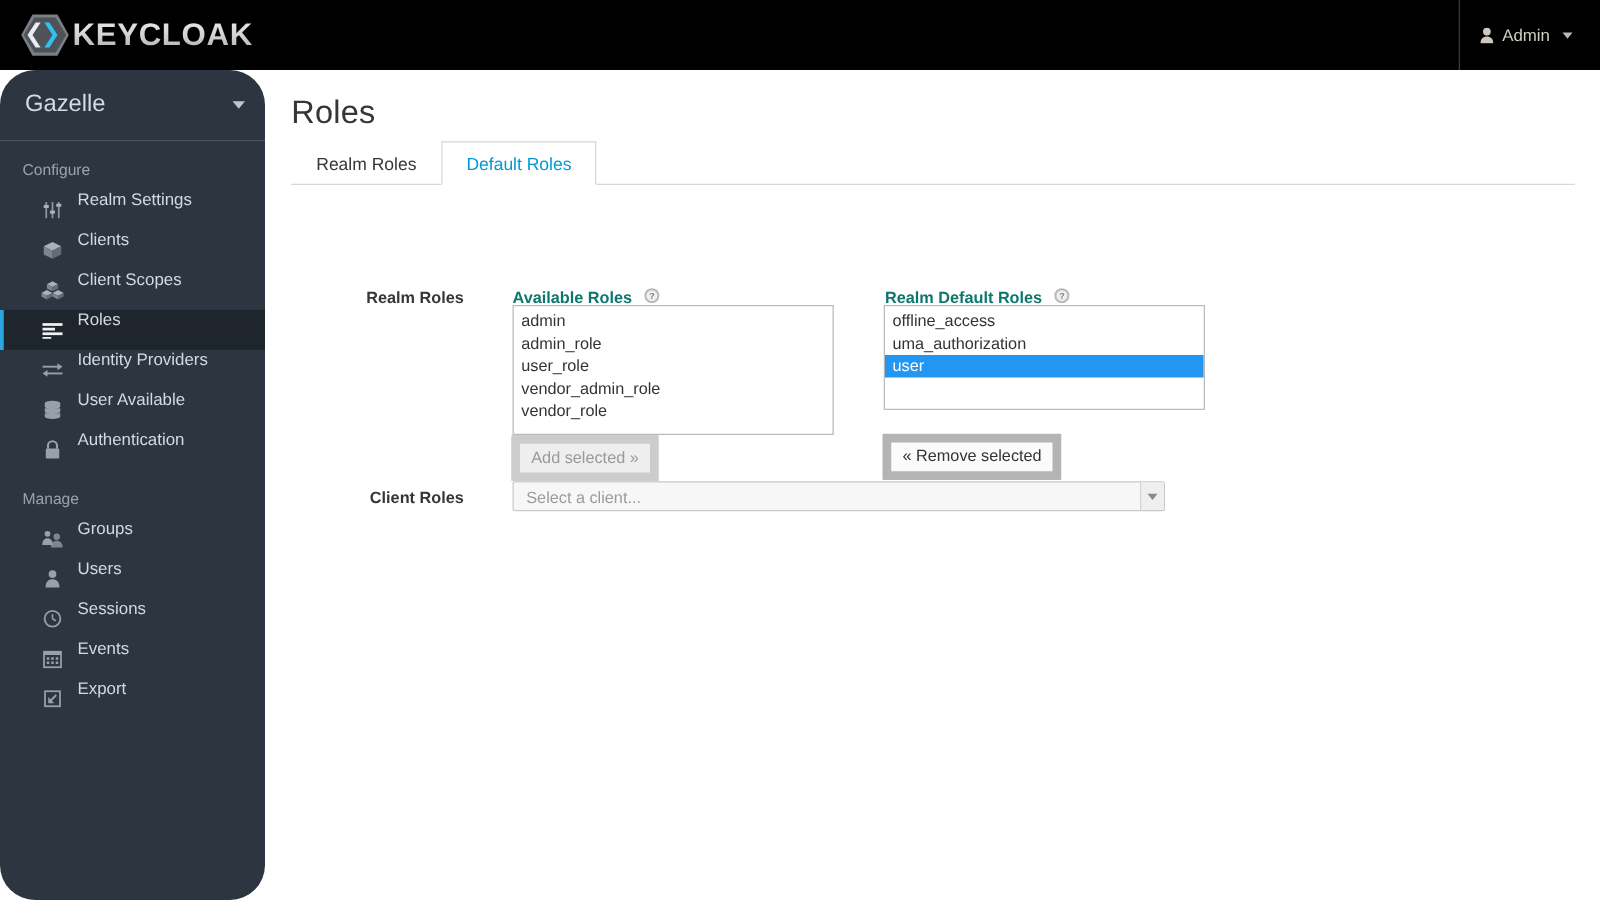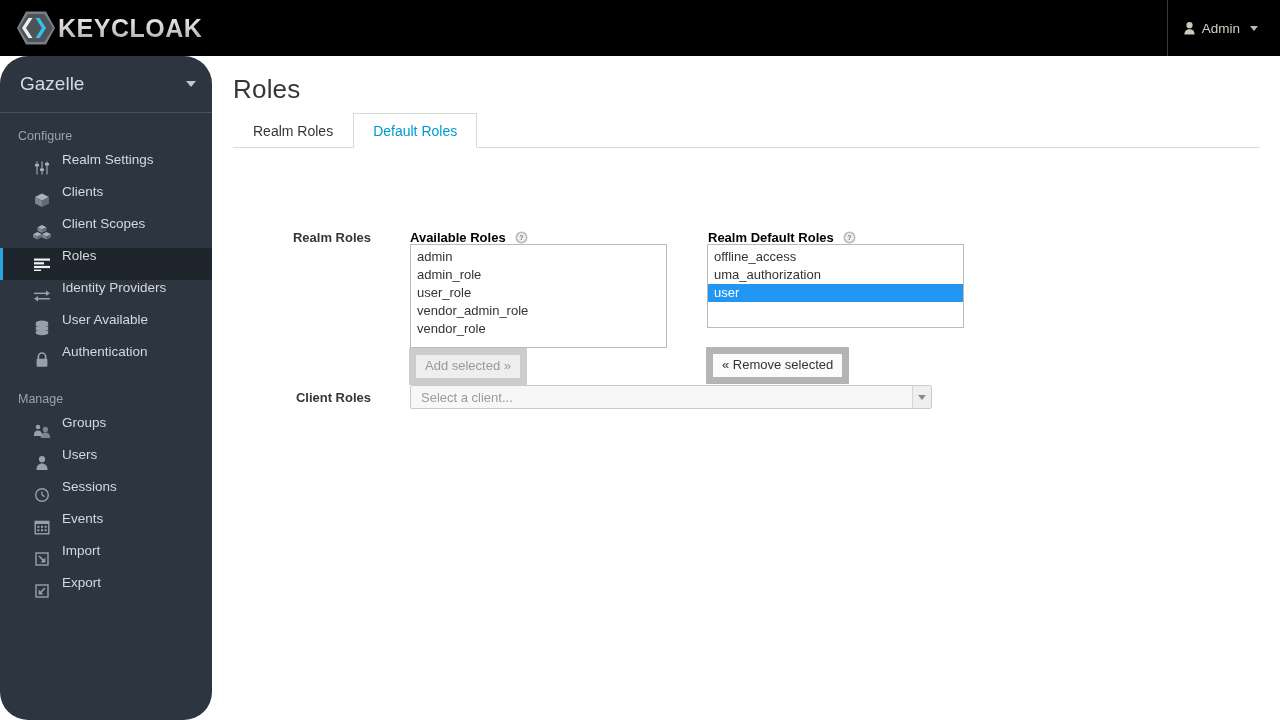--- a/index.html
+++ b/index.html
@@ -121,22 +121,22 @@
 
   
   .form-area { position: absolute; left: 0; top: 103px; width: 1068px; }
   .form-row { position: relative; }
 
   .form-label {
     position: absolute; text-align: right;
     font-size: 13px; font-weight: bold; color: #363636;
   }
   .group-label {
-    position: absolute; font-size: 13px; font-weight: bold; color: #000000;
-    display: flex; align-items: center; gap: 9px;
+    position: absolute; font-size: 13px; font-weight: bold; color: #0f766e;
+    display: flex; gap: 9px;
   }
   .help-icon { display:block; width: 13px; height: 13px; cursor: pointer; }
 
   .listbox {
     position: absolute; border: 1px solid #bbbbbb; background: #fff;
     overflow: hidden; padding: 3px 0 0 0;
   }
   .list-option {
     height: 18px; line-height: 18px; padding: 0 6px;
     font-size: 13px; color: #333; cursor: pointer; white-space: nowrap;
@@ -353,30 +353,20 @@
           <rect x="11.6" y="6.8" width="2" height="2"></rect>
           <rect x="4.4" y="10.2" width="2" height="2"></rect>
           <rect x="8" y="10.2" width="2" height="2"></rect>
           <rect x="11.6" y="10.2" width="2" height="2"></rect>
         </g>
       </svg>
     </span>
     <span class="nav-label">Events</span>
   </div>
 
-  <div class="nav-item">
-    <span class="nav-icon">
-      <svg width="18" height="16" viewBox="0 0 18 16" xmlns="http://www.w3.org/2000/svg">
-        <rect x="3" y="2" width="12" height="12" fill="none" stroke="#98a0a9" stroke-width="1.4"></rect>
-        <line x1="6" y1="5" x2="11.6" y2="10.6" stroke="#98a0a9" stroke-width="1.5"></line>
-        <polygon points="12.4,11.6 7.6,11.6 12.4,6.6" fill="#98a0a9"></polygon>
-      </svg>
-    </span>
-    <span class="nav-label">Import</span>
-  </div>
 
   <div class="nav-item">
     <span class="nav-icon">
       <svg width="18" height="16" viewBox="0 0 18 16" xmlns="http://www.w3.org/2000/svg">
         <rect x="3" y="2" width="12" height="12" fill="none" stroke="#98a0a9" stroke-width="1.4"></rect>
         <line x1="12" y1="5" x2="6.4" y2="10.6" stroke="#98a0a9" stroke-width="1.5"></line>
         <polygon points="5.6,11.6 10.4,11.6 5.6,6.6" fill="#98a0a9"></polygon>
       </svg>
     </span>
     <span class="nav-label">Export</span>

